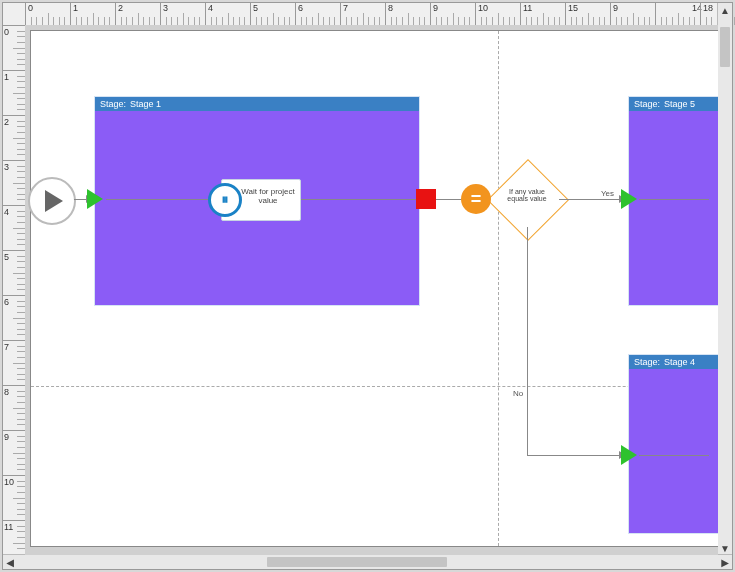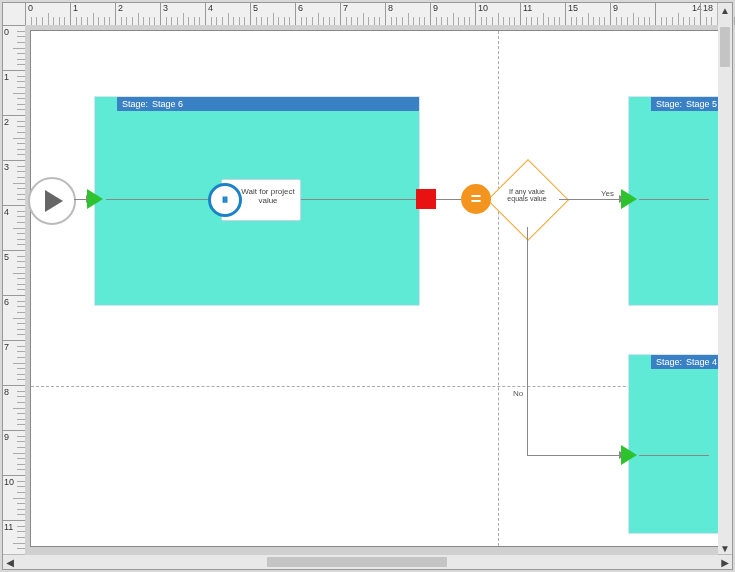--- a/index.html
+++ b/index.html
@@ -91,24 +91,23 @@
     border-left:1px dashed #aaa;
   }
   .dash-h {
     position:absolute; left:0; right:0; height:0;
     border-top:1px dashed #aaa;
   }
 
   
   .stage {
     position:absolute;
-    background:#5eead4;
+    background:#8b5cf6;
     border:1px solid #d6e4f4;
     box-sizing:border-box;
-    padding-left:22px;
   }
   .stage-header {
     background:#3a80c4;
     color:#fff;
     font-size:9px;
     padding:2px 5px;
     display:flex;
     gap:4px;
   }
   .stage-header .lbl { font-weight:normal; }
@@ -492,21 +491,21 @@
 
   <div class="workarea">
     <div class="page">
 
       <div class="dash-v" style="left:467px"></div>
       <div class="dash-h" style="top:355px"></div>
 
       <div class="stage" style="left:63px; top:65px; width:326px; height:210px">
         <div class="stage-header">
           <span class="lbl">Stage:</span>
-          <span class="name">Stage 6</span>
+          <span class="name">Stage 1</span>
         </div>
       </div>
 
       <div class="stage" style="left:597px; top:65px; width:120px; height:210px">
         <div class="stage-header">
           <span class="lbl">Stage:</span>
           <span class="name">Stage 5</span>
         </div>
       </div>
 

